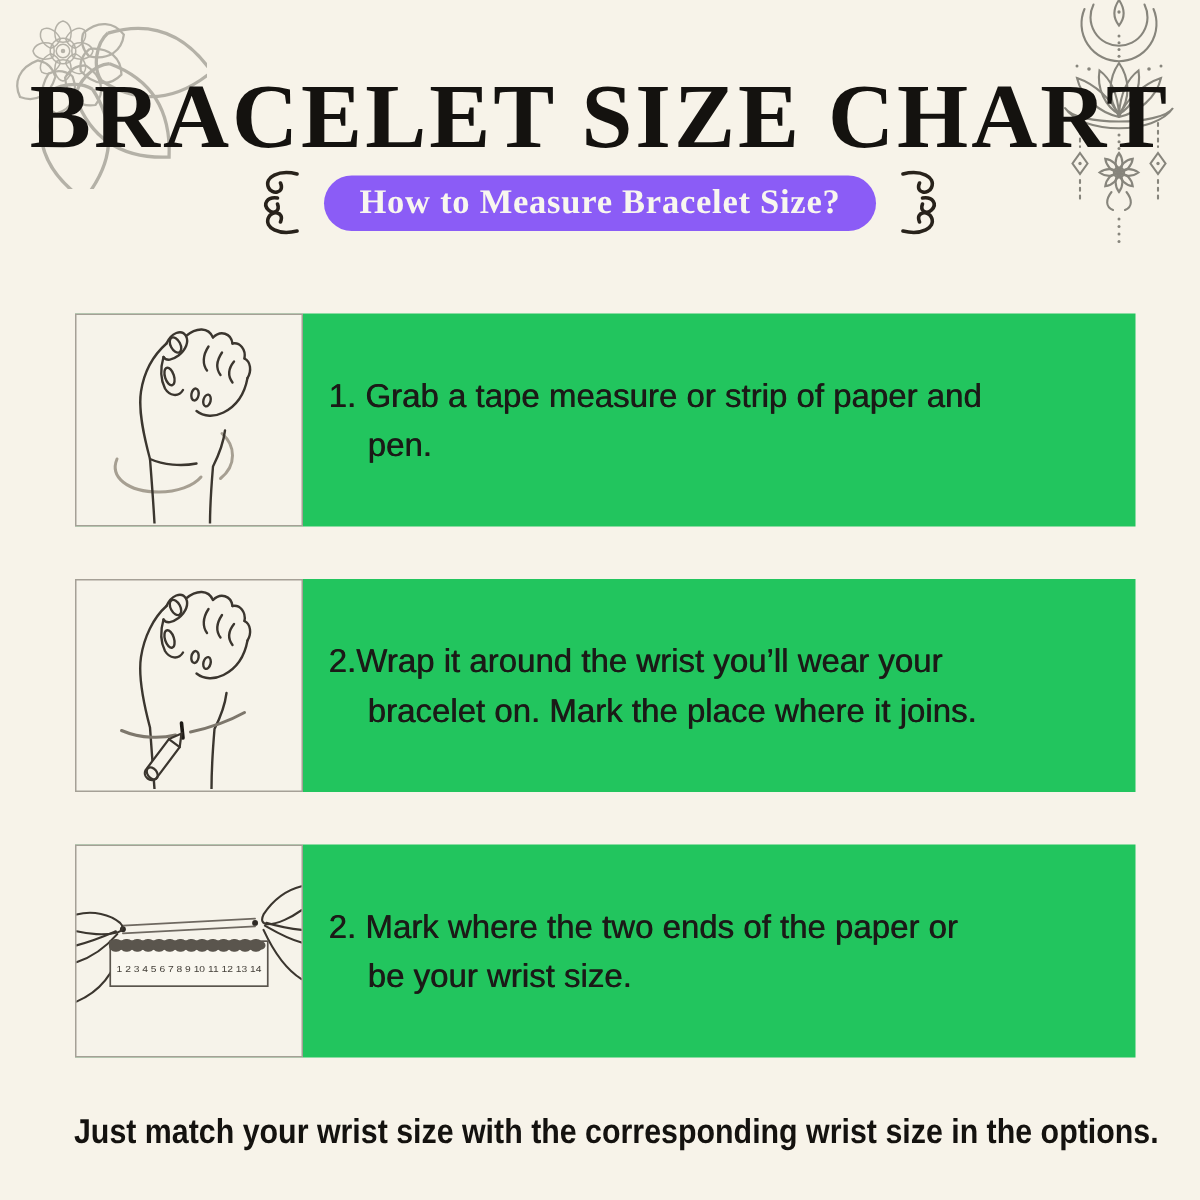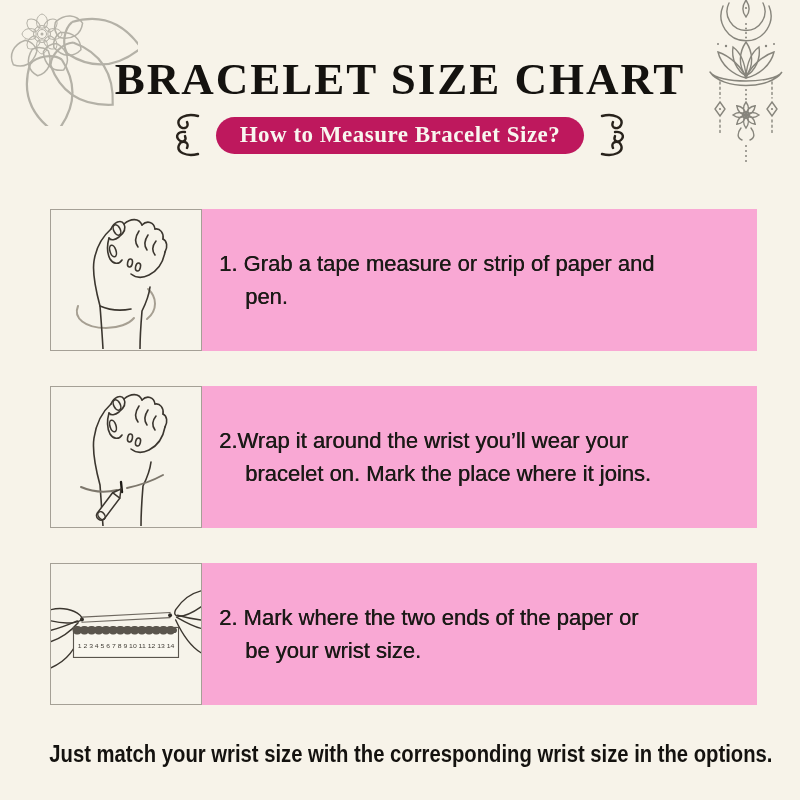--- a/index.html
+++ b/index.html
@@ -10,33 +10,33 @@
     color:#1a1916;
     position:relative;overflow:hidden;
   }
   .page{position:relative;width:800px;height:800px;overflow:hidden;}
   .ornament-tl{position:absolute;top:0;left:0;pointer-events:none;}
   .ornament-tr{position:absolute;top:0;left:696px;pointer-events:none;}
   header{position:relative;text-align:center;padding-top:56px;}
   h1{
     margin:0;
     font-family:"Liberation Serif","DejaVu Serif",serif;
-    font-weight:700;font-size:45px;line-height:46px;
+    font-weight:700;font-size:61px;line-height:46px;
     letter-spacing:2px;color:#14120f;
   }
   .badge-row{margin-top:11px;display:flex;justify-content:center;align-items:center;gap:13px;}
   .pill{
-    background:#be185d;color:#f8f6ef;
+    background:#8b5cf6;color:#f8f6ef;
     font-family:"Liberation Serif","DejaVu Serif",serif;
     font-weight:700;font-size:23px;line-height:25px;
     padding:5px 24px 7px;border-radius:21px;letter-spacing:.5px;
   }
   .flourish-right{transform:scaleX(-1);}
   .steps{margin:52px 43px 0 50px;}
-  .step{display:flex;background:#f9a8d4;height:142px;margin-bottom:35px;}
+  .step{display:flex;background:#22c55e;height:142px;margin-bottom:35px;}
   .figure{
     box-sizing:border-box;flex:none;
     width:152px;height:142px;
     background:#f6f3ea;border:1px solid #a5a096;
     display:flex;align-items:center;justify-content:center;
   }
   .content{flex:1;display:flex;align-items:center;padding:0 8px 0 17px;}
   .text{
     font-size:22px;line-height:33px;color:#1b1a17;
     text-shadow:.4px 0 0 currentColor;

